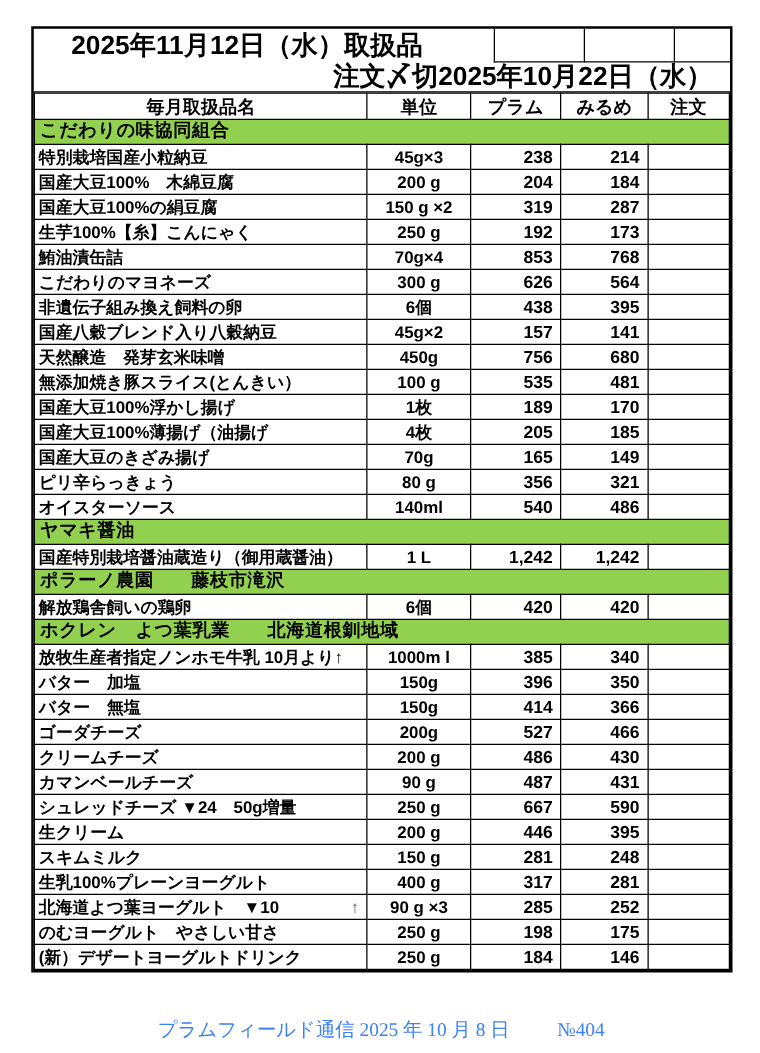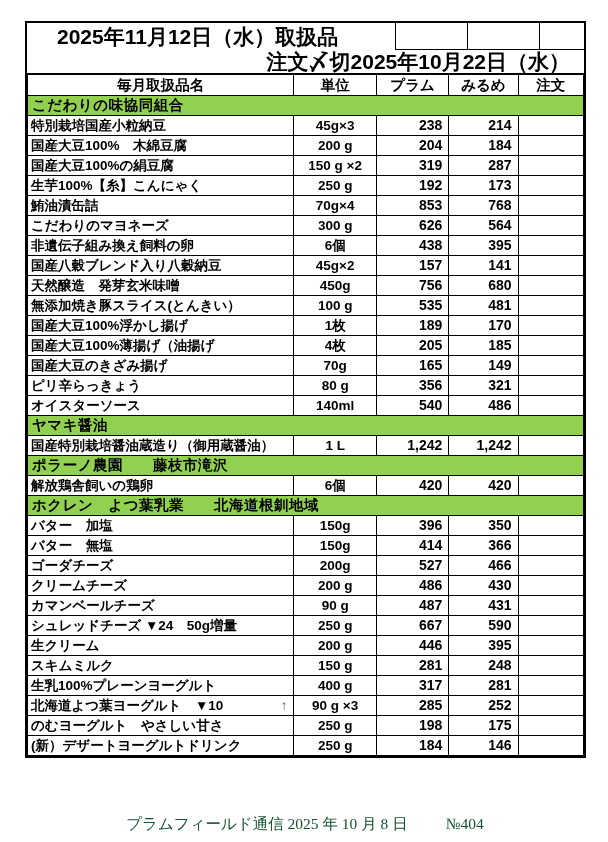--- a/index.html
+++ b/index.html
@@ -50,21 +50,21 @@
   td.unit  { text-align:center; }
   td.num   { text-align:right; padding-right:6px; font-size:14px; }
   td.order { }
   td.section {
     text-align:left; padding-left:4px; font-size:14.5px; font-weight:bold;
     letter-spacing:0.5px;
   }
   .footer {
     position:absolute; left:25px; top:814px; width:560px; height:22px;
     font-family:"Liberation Serif","DejaVu Serif",serif;
-    font-size:15.5px; color:#14532d; text-align:center; white-space:nowrap;
+    font-size:15.5px; color:#3b82f6; text-align:center; white-space:nowrap;
   }
   .footer .gap { display:inline-block; width:38px; }
 </style>
 </head>
 <body>
 
 <div class="sheet">
   <div class="frame">
 
     <div class="title-row1">
@@ -219,20 +219,27 @@
             <td class="name">解放鶏舎飼いの鶏卵</td>
             <td class="unit">6個</td>
             <td class="num">420</td>
             <td class="num">420</td>
             <td class="order"></td>
           </tr>
           <tr>
             <td colspan="5" class="section" style="background-color: rgb(146, 208, 80);">ホクレン　よつ葉乳業　　北海道根釧地域</td>
           </tr>
           <tr>
+            <td class="name">放牧生産者指定ノンホモ牛乳 10月より↑</td>
+            <td class="unit">1000m l</td>
+            <td class="num">385</td>
+            <td class="num">340</td>
+            <td class="order"></td>
+          </tr>
+          <tr>
             <td class="name">バター　加塩</td>
             <td class="unit">150g</td>
             <td class="num">396</td>
             <td class="num">350</td>
             <td class="order"></td>
           </tr>
           <tr>
             <td class="name">バター　無塩</td>
             <td class="unit">150g</td>
             <td class="num">414</td>

